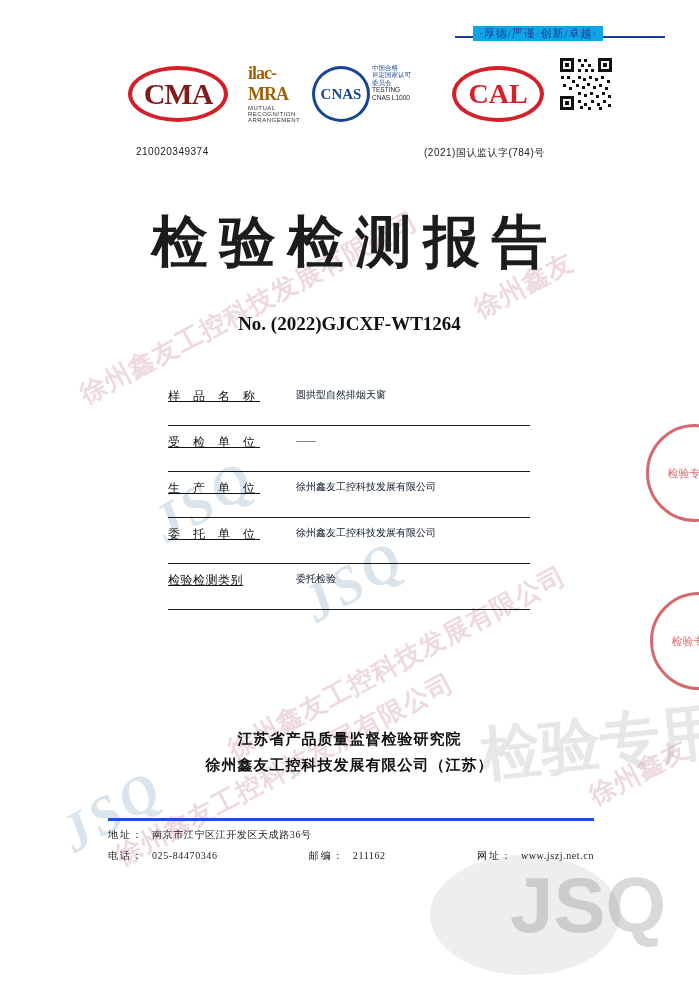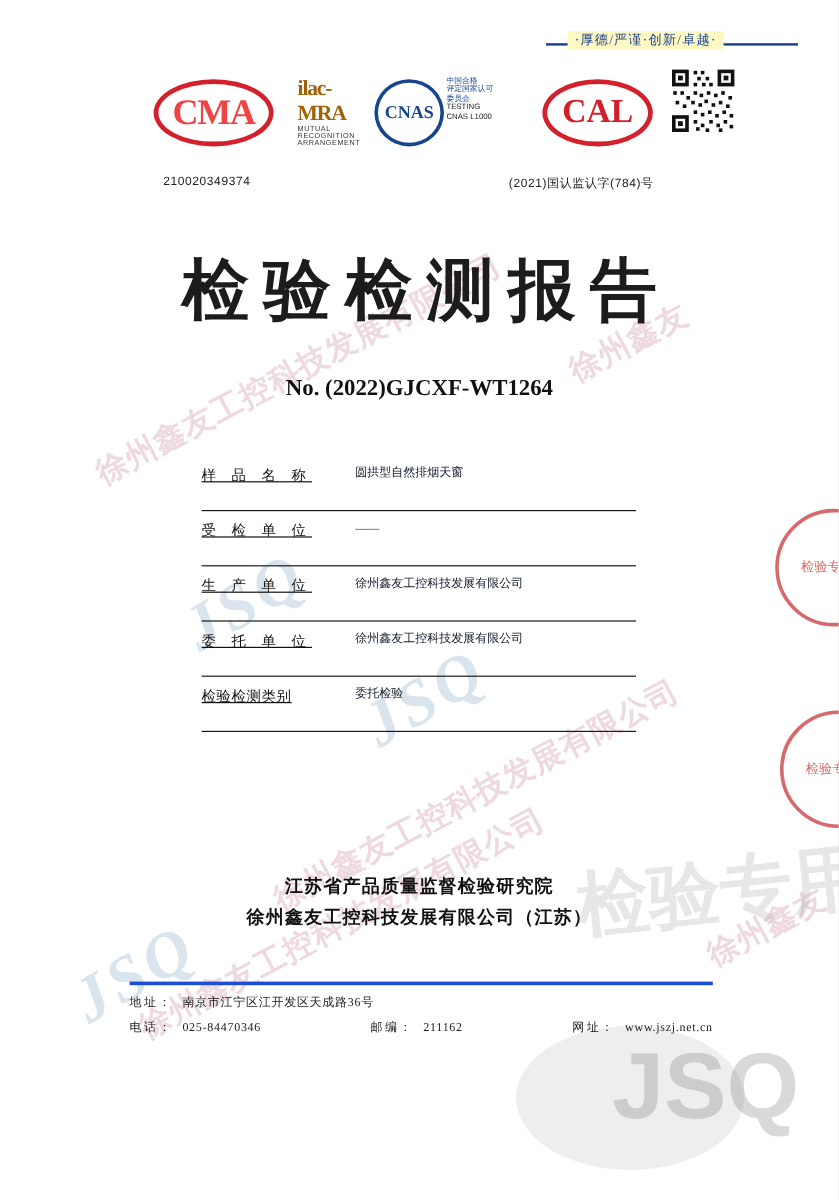--- a/index.html
+++ b/index.html
@@ -60,21 +60,21 @@
     top: 10px;
     left: 0;
     width: 210px;
     height: 2px;
     background: #1a3f8f;
   }
   .motto-text {
     position: absolute;
     top: 0px;
     left: 18px;
-    background: #fef9c3;
+    background: #0ea5e9;
     padding: 0 6px;
     font-size: 11px;
     color: #1a3f8f;
     letter-spacing: 1px;
     font-family: "Liberation Serif", serif;
   }
   
   .logos {
     position: absolute;
     top: 58px;
@@ -94,21 +94,21 @@
     inset: 0;
     border: 4px solid #d3202a;
     border-radius: 50% / 50%;
   }
   .logo-ma .txt {
     position: absolute;
     inset: 0;
     display: flex;
     align-items: center;
     justify-content: center;
-    color: #ef4444;
+    color: #7f1d1d;
     font-size: 30px;
     font-weight: bold;
     font-family: "Liberation Serif", serif;
     letter-spacing: -1px;
   }
   .cert-no {
     position: absolute;
     font-size: 10px;
     color: #222;
     letter-spacing: 0.5px;

